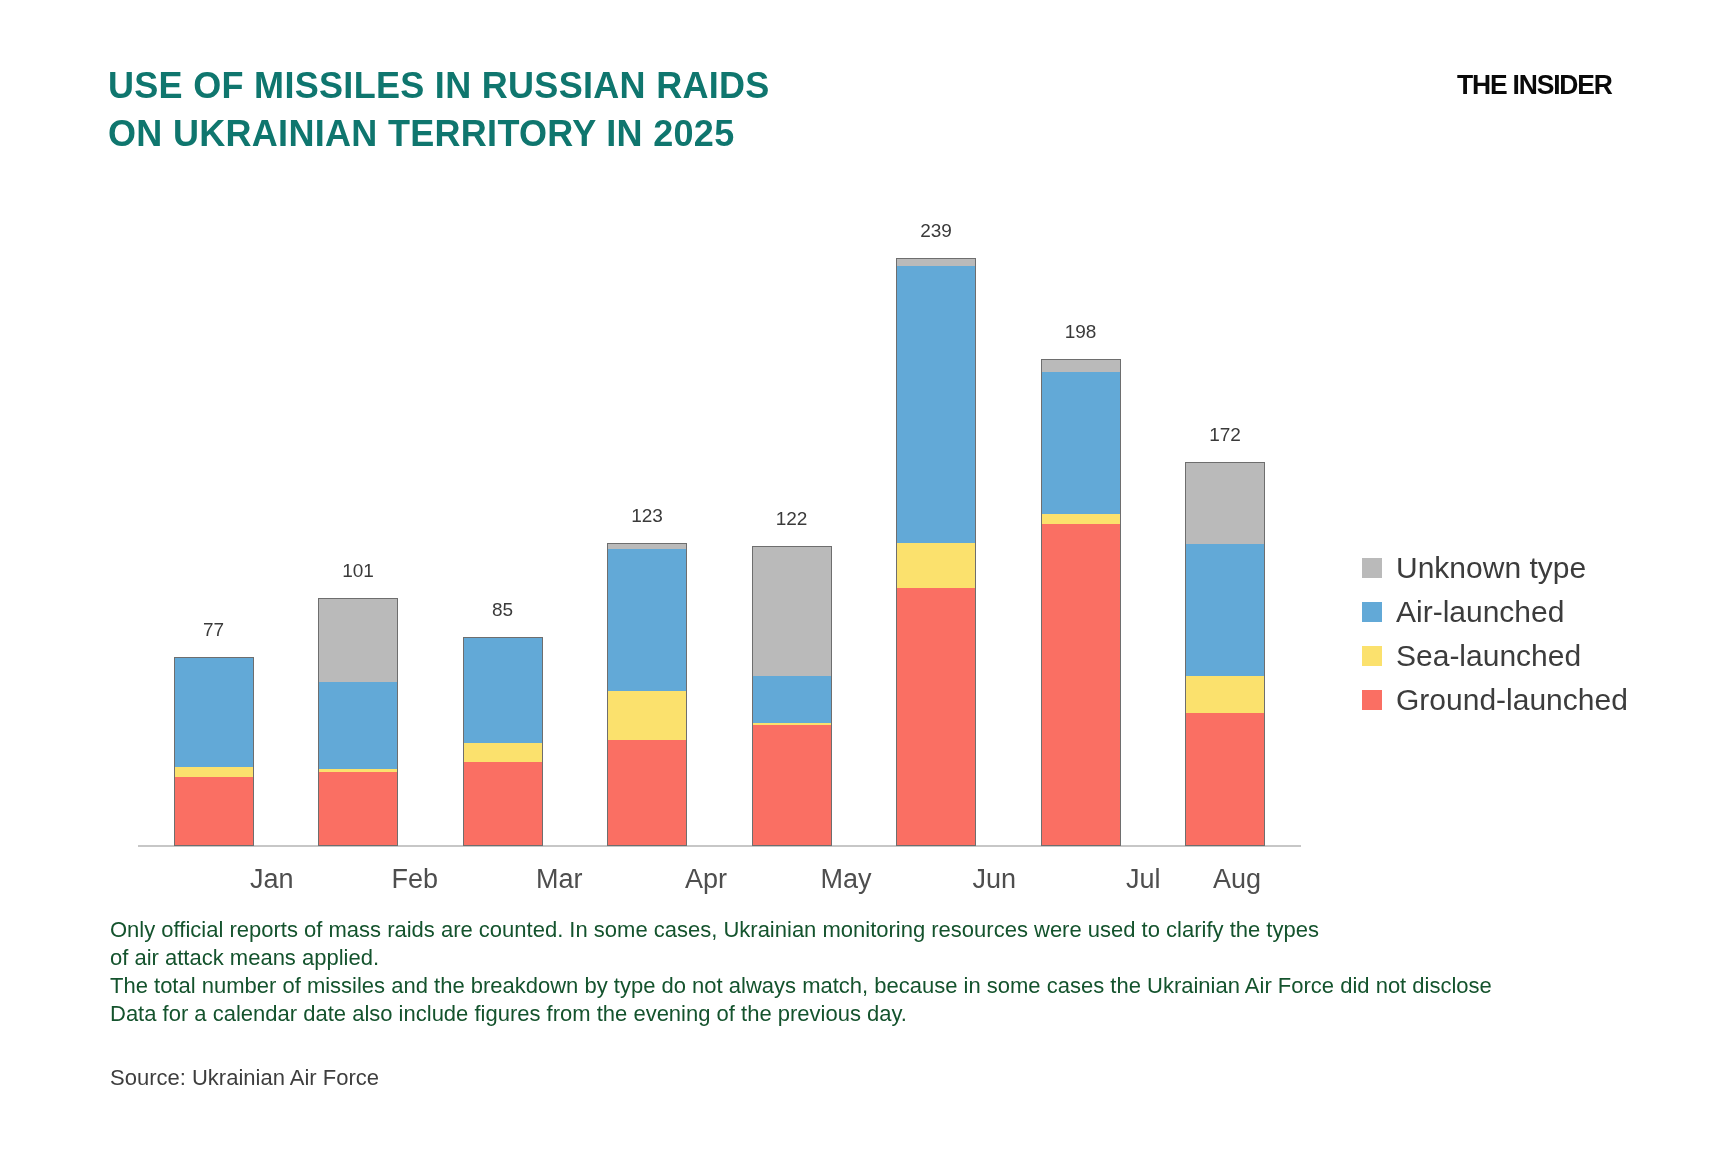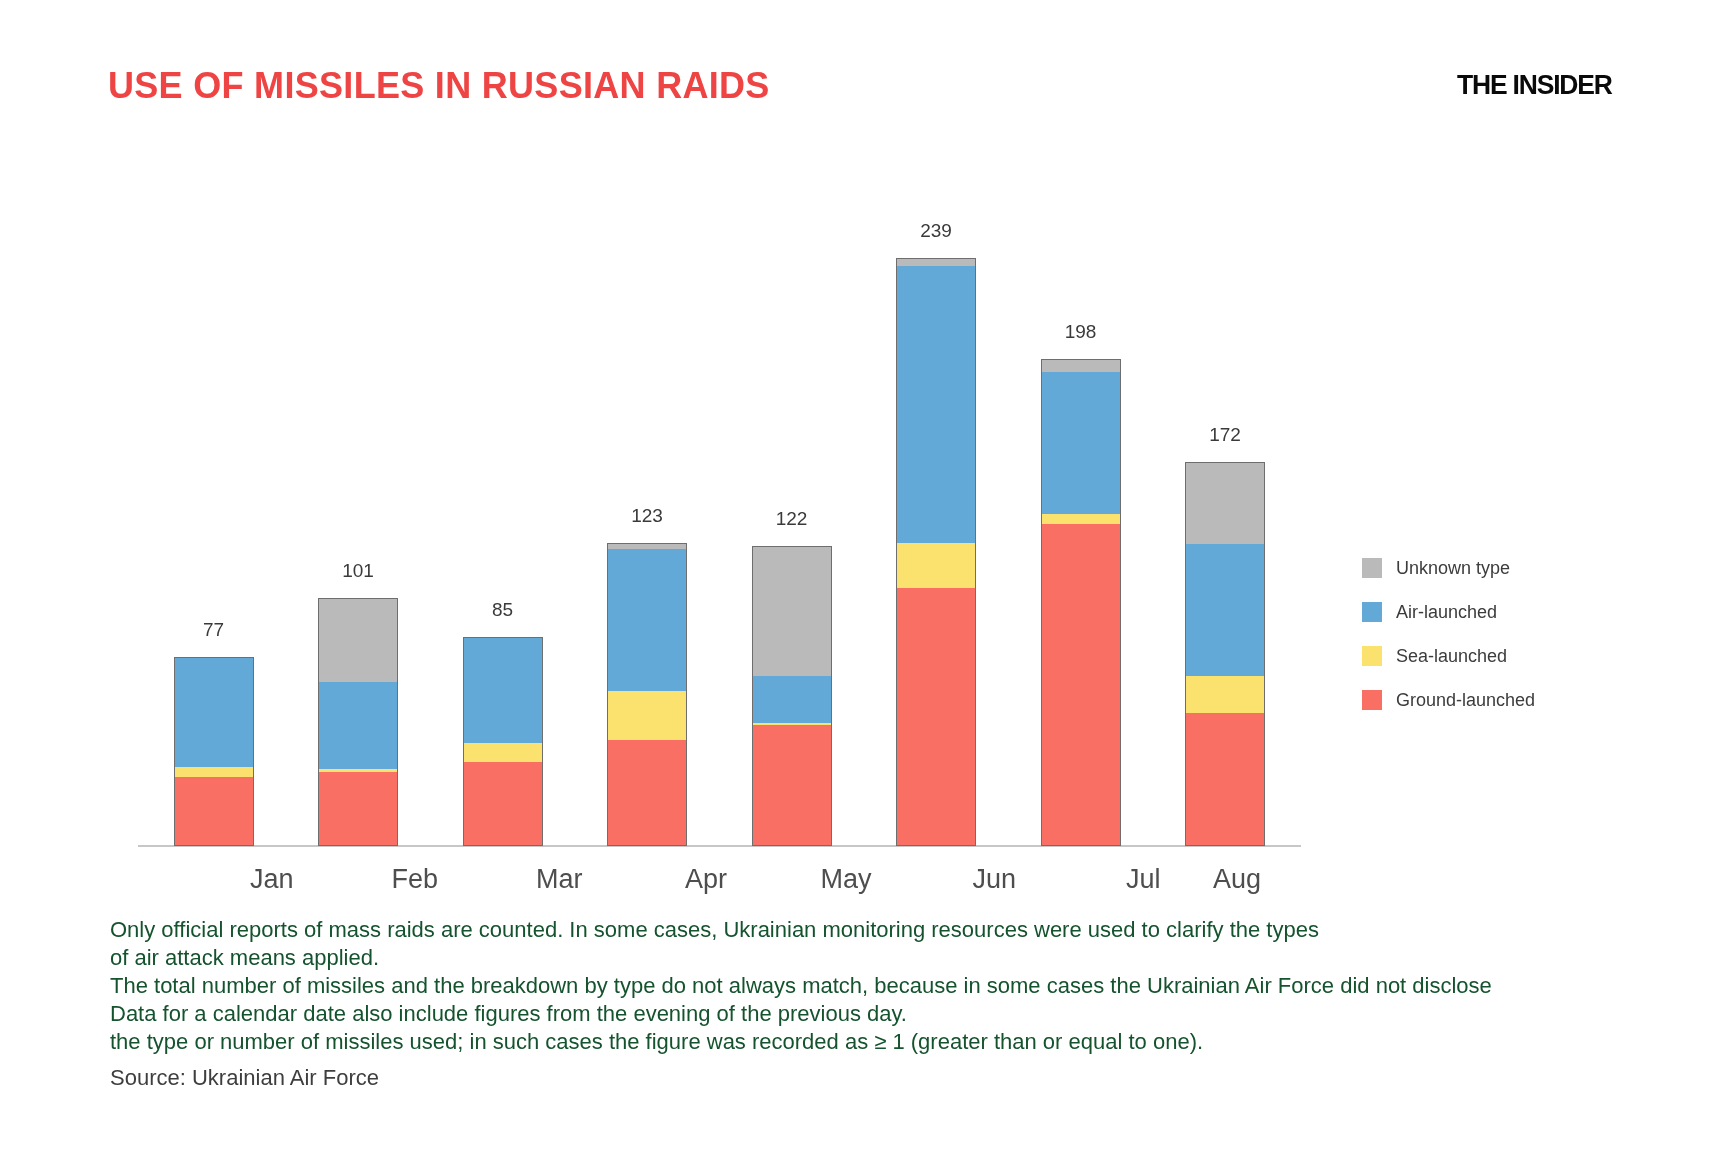--- a/index.html
+++ b/index.html
@@ -1,21 +1,21 @@
 <!DOCTYPE html>
 <html><head>
 <meta charset="utf-8">
 <style>
   html,body{margin:0;padding:0;background:#ffffff;}
   body{font-family:"Liberation Sans", sans-serif; -webkit-font-smoothing:antialiased;}
   #page{position:relative;width:1732px;height:1155px;background:#ffffff;overflow:hidden;}
 
   .title{
     position:absolute;left:108px;top:62px;
-    font-size:36px;line-height:48px;font-weight:700;color:#ef4444;
+    font-size:36px;line-height:48px;font-weight:700;color:#0f766e;
     letter-spacing:0.3px;white-space:pre-line;
   }
   .logo{
     position:absolute;left:1457px;top:70px;
     font-size:27px;font-weight:700;color:#0a0a0a;letter-spacing:-1.2px;
     transform:scaleX(0.98);transform-origin:left top;
   }
 
   #chart-area{position:absolute;left:0;top:0;width:1732px;height:1155px;}
   .axis-line{position:absolute;left:138px;top:845px;width:1163px;height:2px;background:#c7c7c7;}
@@ -25,33 +25,33 @@
   .seg{width:100%;}
 
   .bar-value{position:absolute;width:160px;text-align:center;
              font-size:19px;line-height:34px;color:#3a3a3a;}
   .x-label{position:absolute;width:160px;text-align:right;top:862px;
            font-size:27px;line-height:34px;color:#4e4e4e;}
 
   #legend{position:absolute;left:1362px;top:558px;}
   .legend-item{display:flex;align-items:center;height:20px;margin-bottom:24px;}
   .legend-swatch{width:20px;height:20px;flex:0 0 auto;}
-  .legend-label{margin-left:14px;font-size:18px;color:#3c3c3c;white-space:nowrap;}
+  .legend-label{margin-left:14px;font-size:30px;color:#3c3c3c;white-space:nowrap;}
 
   #footnotes{position:absolute;left:110px;top:916px;
              font-size:22px;line-height:28px;color:#14532d;}
   #source{position:absolute;left:110px;top:1064px;
           font-size:22px;line-height:28px;color:#3e3e3e;}
 </style>
 </head>
 <body>
 
 <div id="page">
 
-  <div class="title"><span>USE OF MISSILES IN RUSSIAN RAIDS</span><br></div>
+  <div class="title"><span>USE OF MISSILES IN RUSSIAN RAIDS</span><br><span>ON UKRAINIAN TERRITORY IN 2025</span></div>
 
   <div class="logo">THE INSIDER</div>
 
   <div id="chart-area">
     <div class="axis-line"></div>
     <div id="bars">
         <div class="bar" style="left: 173.5px; top: 656.58px; width: 80px; height: 189.42px;">
           <div class="seg" style="height: 110.7px; background: rgb(98, 169, 215);"></div>
           <div class="seg" style="height: 9.84px; background: rgb(251, 225, 109);"></div>
           <div class="seg" style="height: 68.88px; background: rgb(250, 111, 99);"></div>
@@ -132,17 +132,16 @@
           <span class="legend-label">Ground-launched</span>
         </div>
       </div>
   </div>
 
   <div id="footnotes">
     <div>Only official reports of mass raids are counted. In some cases, Ukrainian monitoring resources were used to clarify the types</div>
     <div>of air attack means applied.</div>
     <div>The total number of missiles and the breakdown by type do not always match, because in some cases the Ukrainian Air Force did not disclose</div>
     <div>Data for a calendar date also include figures from the evening of the previous day.</div>
-    <div>the type or number of missiles used; in such cases the figure was recorded as ≥ 1 (greater than or equal to one).</div>
   </div>
   <div id="source">Source: Ukrainian Air Force</div>
 
 </div>
 
 </body></html>

